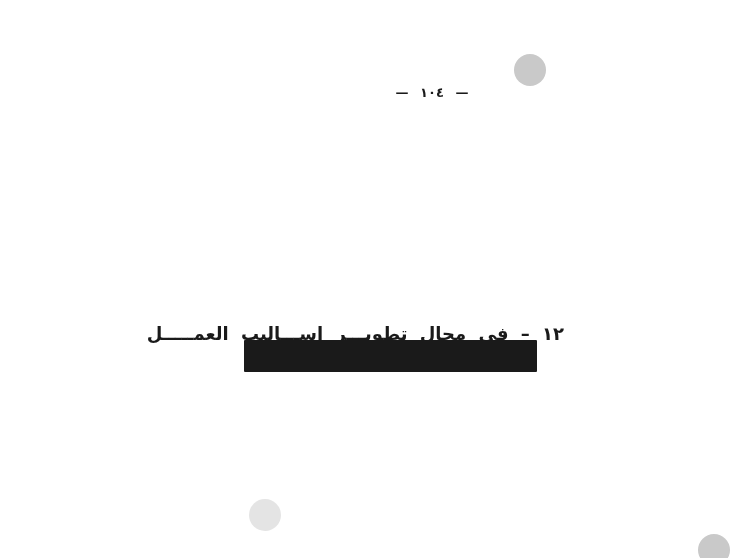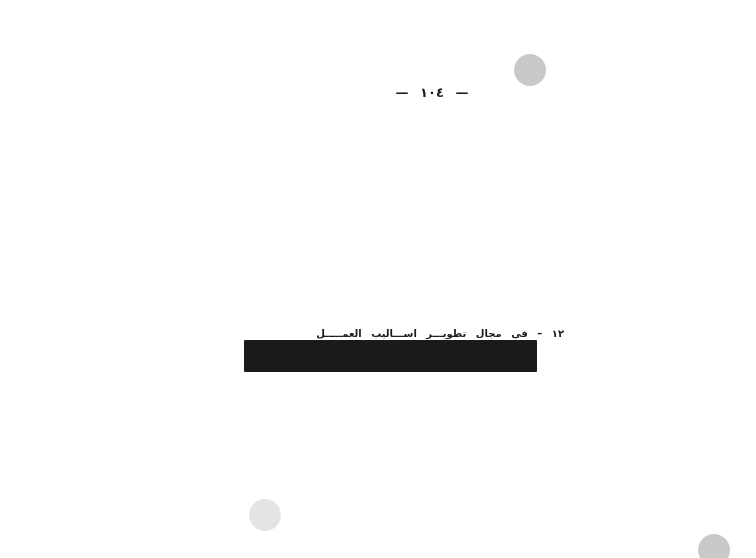--- a/index.html
+++ b/index.html
@@ -34,21 +34,21 @@
     word-spacing: 7px;
     white-space: nowrap;
   }
   .section-heading {
     position: absolute;
     top: 274px;
     right: 208px;
     direction: rtl;
     unicode-bidi: plaintext;
     color: var(--ink);
-    font-size: 10px;
+    font-size: 18px;
     font-weight: bold;
     line-height: 24px;
     word-spacing: 6px;
     letter-spacing: 0.2px;
     white-space: nowrap;
   }
   .heading-underline {
     position: absolute;
     top: 308px;
     left: 212px;

